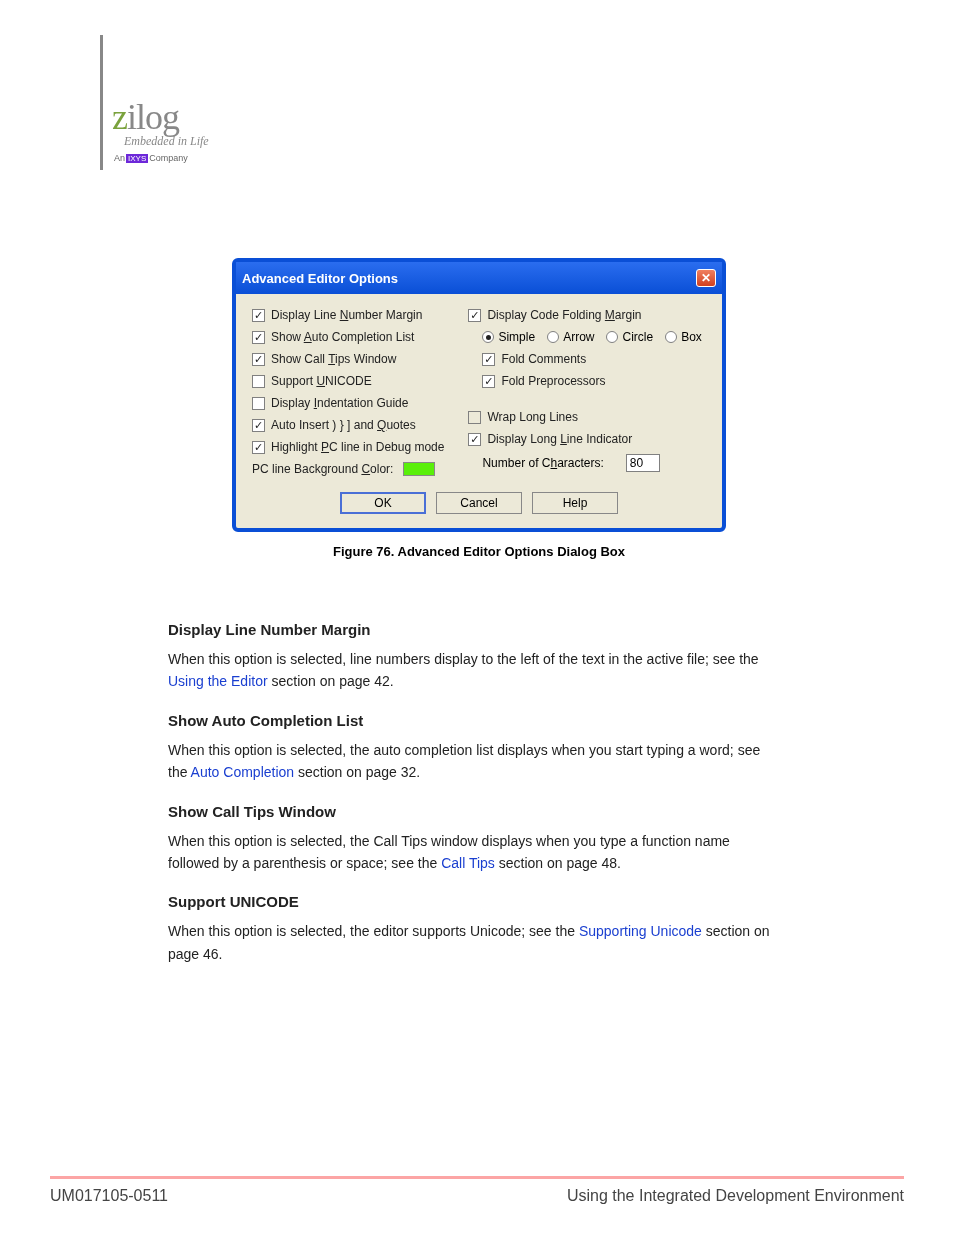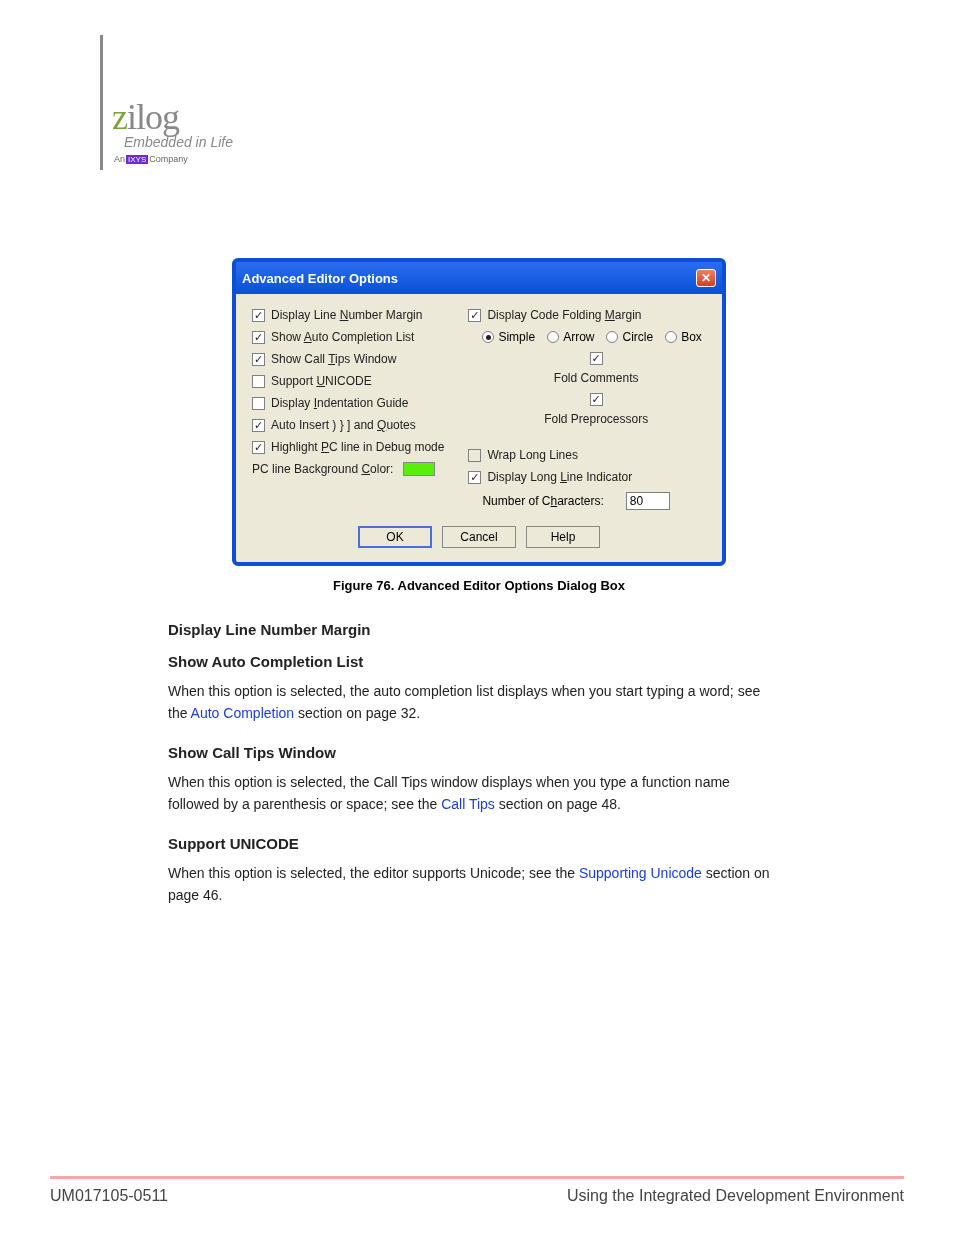--- a/index.html
+++ b/index.html
@@ -29,25 +29,26 @@
       top: 96px;
     }
     .logo-text {
       font-size: 36px;
       font-family: Georgia, serif;
       letter-spacing: -1px;
     }
     .logo-z { color: #7aa23d; }
     .logo-ilog { color: #888; }
     .logo-sub {
-      font-size: 14px;
+      font-size: 12px;
       color: #888;
       margin-top: -4px;
       padding-left: 12px;
       font-style: italic;
+      font-family: Liberation Serif, serif;
     }
     .logo-company {
       font-size: 9px;
       color: #666;
       padding-left: 2px;
       margin-top: 4px;
     }
     .ixys-box {
       display: inline-block;
       background: #6d28d9;
@@ -169,55 +170,54 @@
       background: #222;
       border-radius: 50%;
     }
     .radio-label {
       font-size: 12px;
       margin-right: 8px;
     }
 
     .indent {
       padding-left: 14px;
-      flex-direction: column;
     }
 
     .color-swatch {
       width: 32px;
       height: 14px;
       background: #5aef0a;
       border: 1px solid #888;
       margin-left: 4px;
       cursor: pointer;
     }
 
     .input-row {
       display: flex;
       align-items: center;
       gap: 22px;
       padding-left: 14px;
     }
     .num-input {
-      width: 44px;
+      width: 34px;
       height: 18px;
       border: 1px solid #808080;
       background: #fff;
       font-size: 12px;
       padding: 1px 3px;
     }
 
     .button-row {
       display: flex;
       justify-content: center;
       gap: 10px;
       padding: 6px 16px 14px 16px;
     }
     .btn {
-      width: 74px;
+      width: 86px;
       height: 22px;
       background: #ece9d8;
       border: 1px solid #888;
       font-size: 12px;
       cursor: pointer;
       display: flex;
       align-items: center;
       justify-content: center;
     }
     .btn.default {
@@ -363,20 +363,23 @@
       <button class="btn default">OK</button>
       <button class="btn">Cancel</button>
       <button class="btn">Help</button>
     </div>
   </div>
   <div class="figure-caption">Figure 76. Advanced Editor Options Dialog Box</div>
 </div>
 
 <div class="body-text">
   <h4>Display Line Number Margin</h4>
+  <p>
+    <span>When this option is selected, line numbers display to the left of the text in the active file; see the </span><span class="link">Using the Editor</span><span> section on page 42.</span>
+  </p>
 
   <h4>Show Auto Completion List</h4>
   <p>
     <span>When this option is selected, the auto completion list displays when you start typing a word; see the </span><span class="link">Auto Completion</span><span> section on page 32.</span>
   </p>
 
   <h4>Show Call Tips Window</h4>
   <p>
     <span>When this option is selected, the Call Tips window displays when you type a function name followed by a parenthesis or space; see the </span><span class="link">Call Tips</span><span> section on page 48.</span>
   </p>

